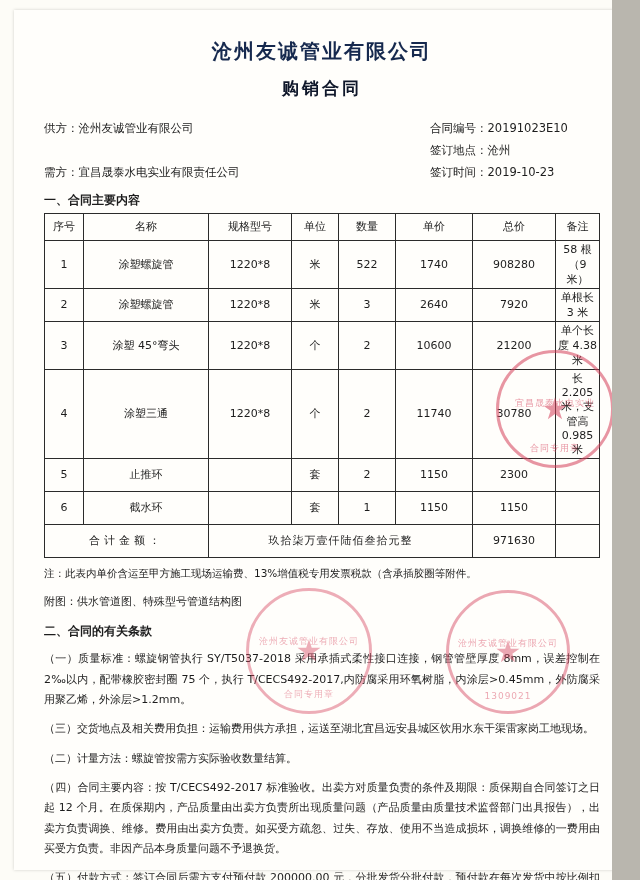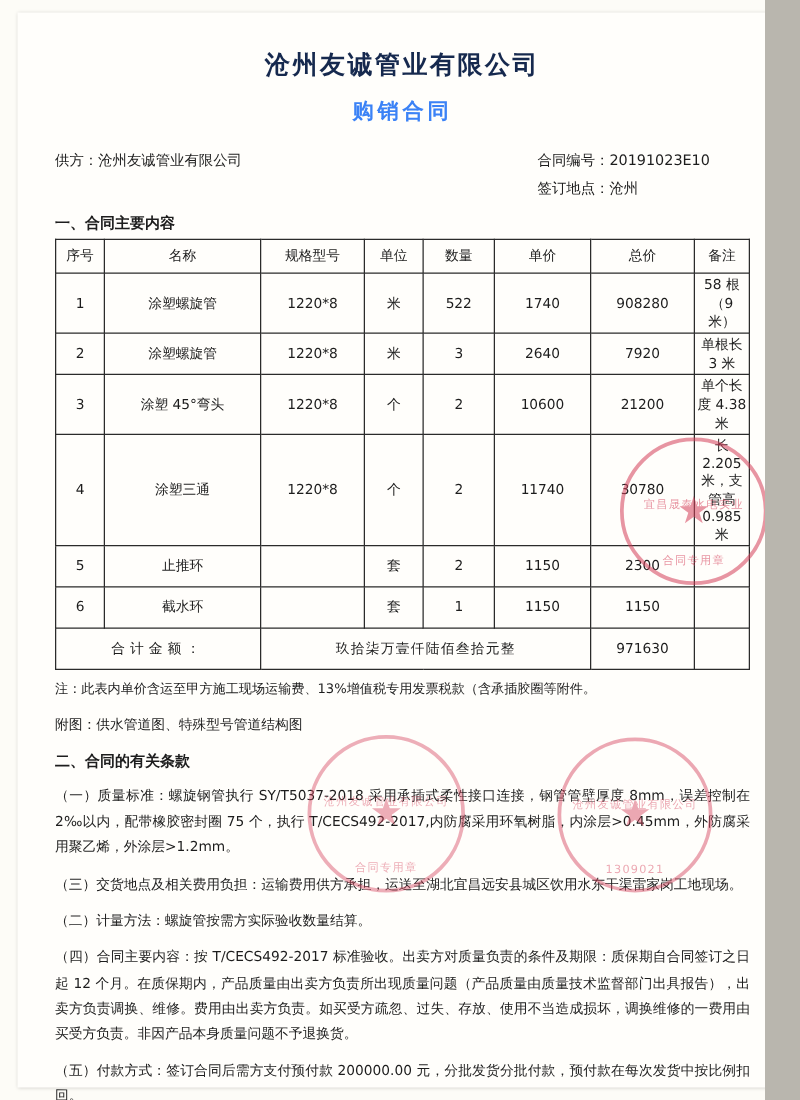--- a/index.html
+++ b/index.html
@@ -39,21 +39,21 @@
     font-weight: bold;
     letter-spacing: 2px;
     color: #16294e;
   }
   .doc-title {
     text-align: center;
     font-size: 17px;
     font-weight: bold;
     letter-spacing: 3px;
     margin-top: 12px;
-    color: #3b82f6;
+    color: #0f172a;
   }
   .meta {
     margin-top: 18px;
     font-size: 11.5px;
     line-height: 1.9;
     position: relative;
   }
   .meta .row {
     display: flex;
     justify-content: space-between;
@@ -174,20 +174,24 @@
 
       <div class="meta">
         <div class="row">
           <div class="left">供方：沧州友诚管业有限公司</div>
           <div class="right">合同编号：20191023E10</div>
         </div>
         <div class="row">
           <div class="left">&nbsp;</div>
           <div class="right">签订地点：沧州</div>
         </div>
+        <div class="row">
+          <div class="left">需方：宜昌晟泰水电实业有限责任公司</div>
+          <div class="right">签订时间：2019-10-23</div>
+        </div>
       </div>
 
       <div class="section-title">一、合同主要内容</div>
 
       <table class="contract">
         <thead>
           <tr>
             <th class="col-no">序号</th>
             <th class="col-name">名称</th>
             <th class="col-spec">规格型号</th>

